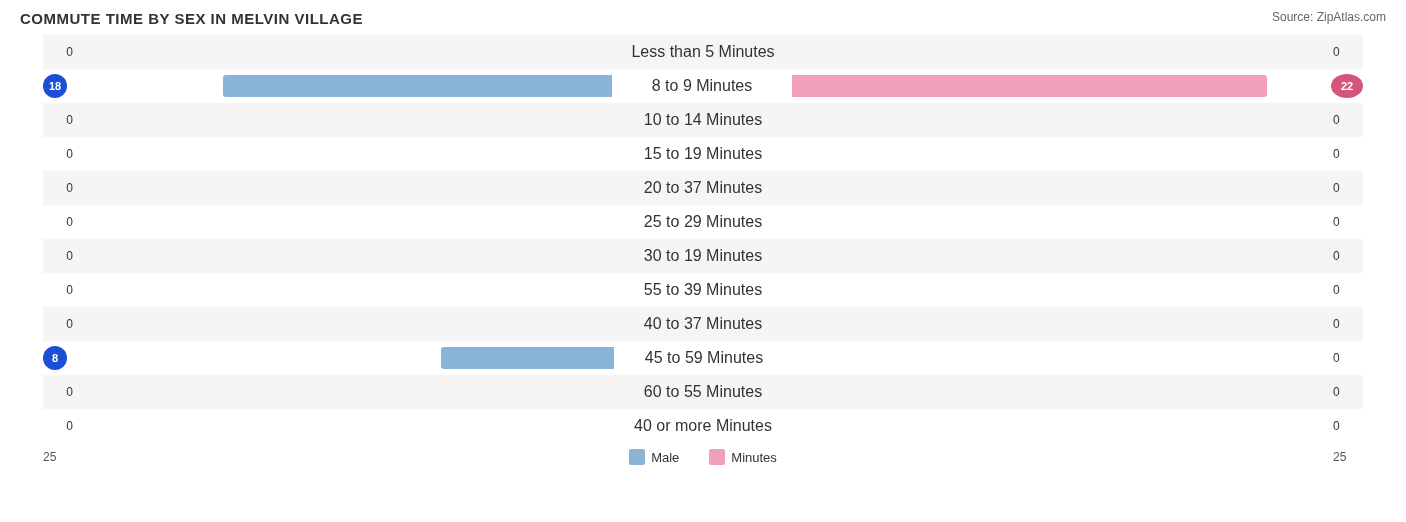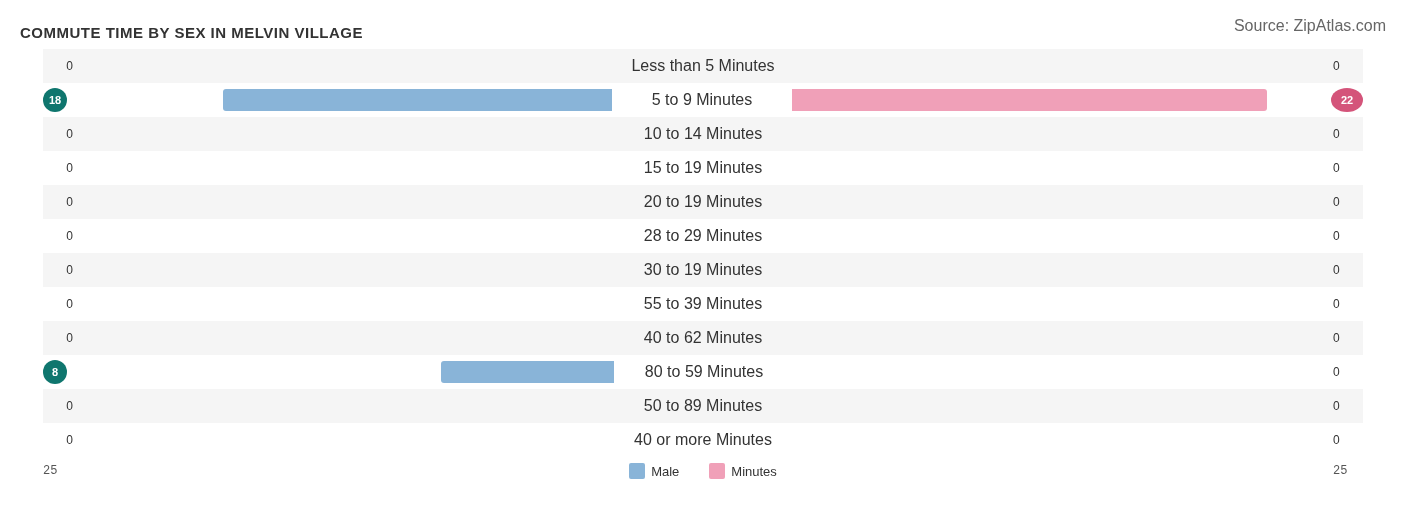--- a/index.html
+++ b/index.html
@@ -8,38 +8,38 @@
       background: #fff;
       width: 1406px;
       height: 522px;
       overflow: hidden;
       position: relative;
     }
 
     .chart-container {
       width: 1406px;
       height: 522px;
-      padding: 24px 20px 40px 20px;
+      padding: 10px 20px 40px 20px;
       position: relative;
     }
 
     .title {
       font-size: 15px;
       font-weight: bold;
       color: #333;
       text-transform: uppercase;
       letter-spacing: 0.5px;
       margin-bottom: 8px;
     }
 
     .source {
       position: absolute;
-      top: 17px;
+      top: 10px;
       right: 20px;
-      font-size: 16px;
+      font-size: 12px;
       color: #666;
     }
 
     .legend-item {
       display: flex;
       align-items: flex-end;
       gap: 6px;
       font-size: 13px;
       color: #333;
     }
@@ -137,21 +137,21 @@
       height: 22px;
       background: #f0a0b8;
       border-radius: 0 3px 3px 0;
       display: inline-block;
     }
 
     .badge-left {
       display: inline-flex;
       align-items: center;
       justify-content: center;
-      background: #0f766e;
+      background: #1d4ed8;
       color: white;
       border-radius: 50%;
       width: 24px;
       height: 24px;
       font-size: 11px;
       font-weight: bold;
       margin-right: 8px;
       flex-shrink: 0;
     }
 
@@ -174,21 +174,20 @@
       display: flex;
       justify-content: space-between;
       align-items: center;
       padding: 6px 0 0 0;
     }
 
     .bottom-left-label, .bottom-right-label {
       font-size: 12px;
       color: #555;
       width: 30px;
-      font-family: Liberation Mono, monospace;
     }
 
     .bottom-legend {
       flex: 1;
       display: flex;
       justify-content: center;
       gap: 30px;
     }
   </style>
 </head>
@@ -210,21 +209,21 @@
       <div class="row-right-bar-container">
         <div class="bar-pink" style="width:0px;"></div>
       </div>
       <div class="row-right-val">0</div>
     </div>
         <div class="single-row">
       <div class="badge-left">18</div>
       <div class="row-left-bar-container">
         <div class="bar-blue" style="width:388.8px;"></div>
       </div>
-      <div class="row-label">5 to 9 Minutes</div>
+      <div class="row-label">8 to 9 Minutes</div>
       <div class="row-right-bar-container">
         <div class="bar-pink" style="width:475.20000000000005px;"></div>
       </div>
       <div class="badge-right">22</div>
     </div>
         <div class="single-row">
       <div class="row-left-val">0</div>
       <div class="row-left-bar-container">
         <div class="bar-blue" style="width:0px;"></div>
       </div>
@@ -243,32 +242,32 @@
       <div class="row-right-bar-container">
         <div class="bar-pink" style="width:0px;"></div>
       </div>
       <div class="row-right-val">0</div>
     </div>
         <div class="single-row">
       <div class="row-left-val">0</div>
       <div class="row-left-bar-container">
         <div class="bar-blue" style="width:0px;"></div>
       </div>
-      <div class="row-label">20 to 19 Minutes</div>
-      <div class="row-right-bar-container">
-        <div class="bar-pink" style="width:0px;"></div>
-      </div>
-      <div class="row-right-val">0</div>
-    </div>
-        <div class="single-row">
-      <div class="row-left-val">0</div>
-      <div class="row-left-bar-container">
-        <div class="bar-blue" style="width:0px;"></div>
-      </div>
-      <div class="row-label">28 to 29 Minutes</div>
+      <div class="row-label">20 to 37 Minutes</div>
+      <div class="row-right-bar-container">
+        <div class="bar-pink" style="width:0px;"></div>
+      </div>
+      <div class="row-right-val">0</div>
+    </div>
+        <div class="single-row">
+      <div class="row-left-val">0</div>
+      <div class="row-left-bar-container">
+        <div class="bar-blue" style="width:0px;"></div>
+      </div>
+      <div class="row-label">25 to 29 Minutes</div>
       <div class="row-right-bar-container">
         <div class="bar-pink" style="width:0px;"></div>
       </div>
       <div class="row-right-val">0</div>
     </div>
         <div class="single-row">
       <div class="row-left-val">0</div>
       <div class="row-left-bar-container">
         <div class="bar-blue" style="width:0px;"></div>
       </div>
@@ -287,43 +286,43 @@
       <div class="row-right-bar-container">
         <div class="bar-pink" style="width:0px;"></div>
       </div>
       <div class="row-right-val">0</div>
     </div>
         <div class="single-row">
       <div class="row-left-val">0</div>
       <div class="row-left-bar-container">
         <div class="bar-blue" style="width:0px;"></div>
       </div>
-      <div class="row-label">40 to 62 Minutes</div>
+      <div class="row-label">40 to 37 Minutes</div>
       <div class="row-right-bar-container">
         <div class="bar-pink" style="width:0px;"></div>
       </div>
       <div class="row-right-val">0</div>
     </div>
         <div class="single-row">
       <div class="badge-left">8</div>
       <div class="row-left-bar-container">
         <div class="bar-blue" style="width:172.8px;"></div>
       </div>
-      <div class="row-label">80 to 59 Minutes</div>
-      <div class="row-right-bar-container">
-        <div class="bar-pink" style="width:0px;"></div>
-      </div>
-      <div class="row-right-val">0</div>
-    </div>
-        <div class="single-row">
-      <div class="row-left-val">0</div>
-      <div class="row-left-bar-container">
-        <div class="bar-blue" style="width:0px;"></div>
-      </div>
-      <div class="row-label">50 to 89 Minutes</div>
+      <div class="row-label">45 to 59 Minutes</div>
+      <div class="row-right-bar-container">
+        <div class="bar-pink" style="width:0px;"></div>
+      </div>
+      <div class="row-right-val">0</div>
+    </div>
+        <div class="single-row">
+      <div class="row-left-val">0</div>
+      <div class="row-left-bar-container">
+        <div class="bar-blue" style="width:0px;"></div>
+      </div>
+      <div class="row-label">60 to 55 Minutes</div>
       <div class="row-right-bar-container">
         <div class="bar-pink" style="width:0px;"></div>
       </div>
       <div class="row-right-val">0</div>
     </div>
         <div class="single-row">
       <div class="row-left-val">0</div>
       <div class="row-left-bar-container">
         <div class="bar-blue" style="width:0px;"></div>
       </div>

